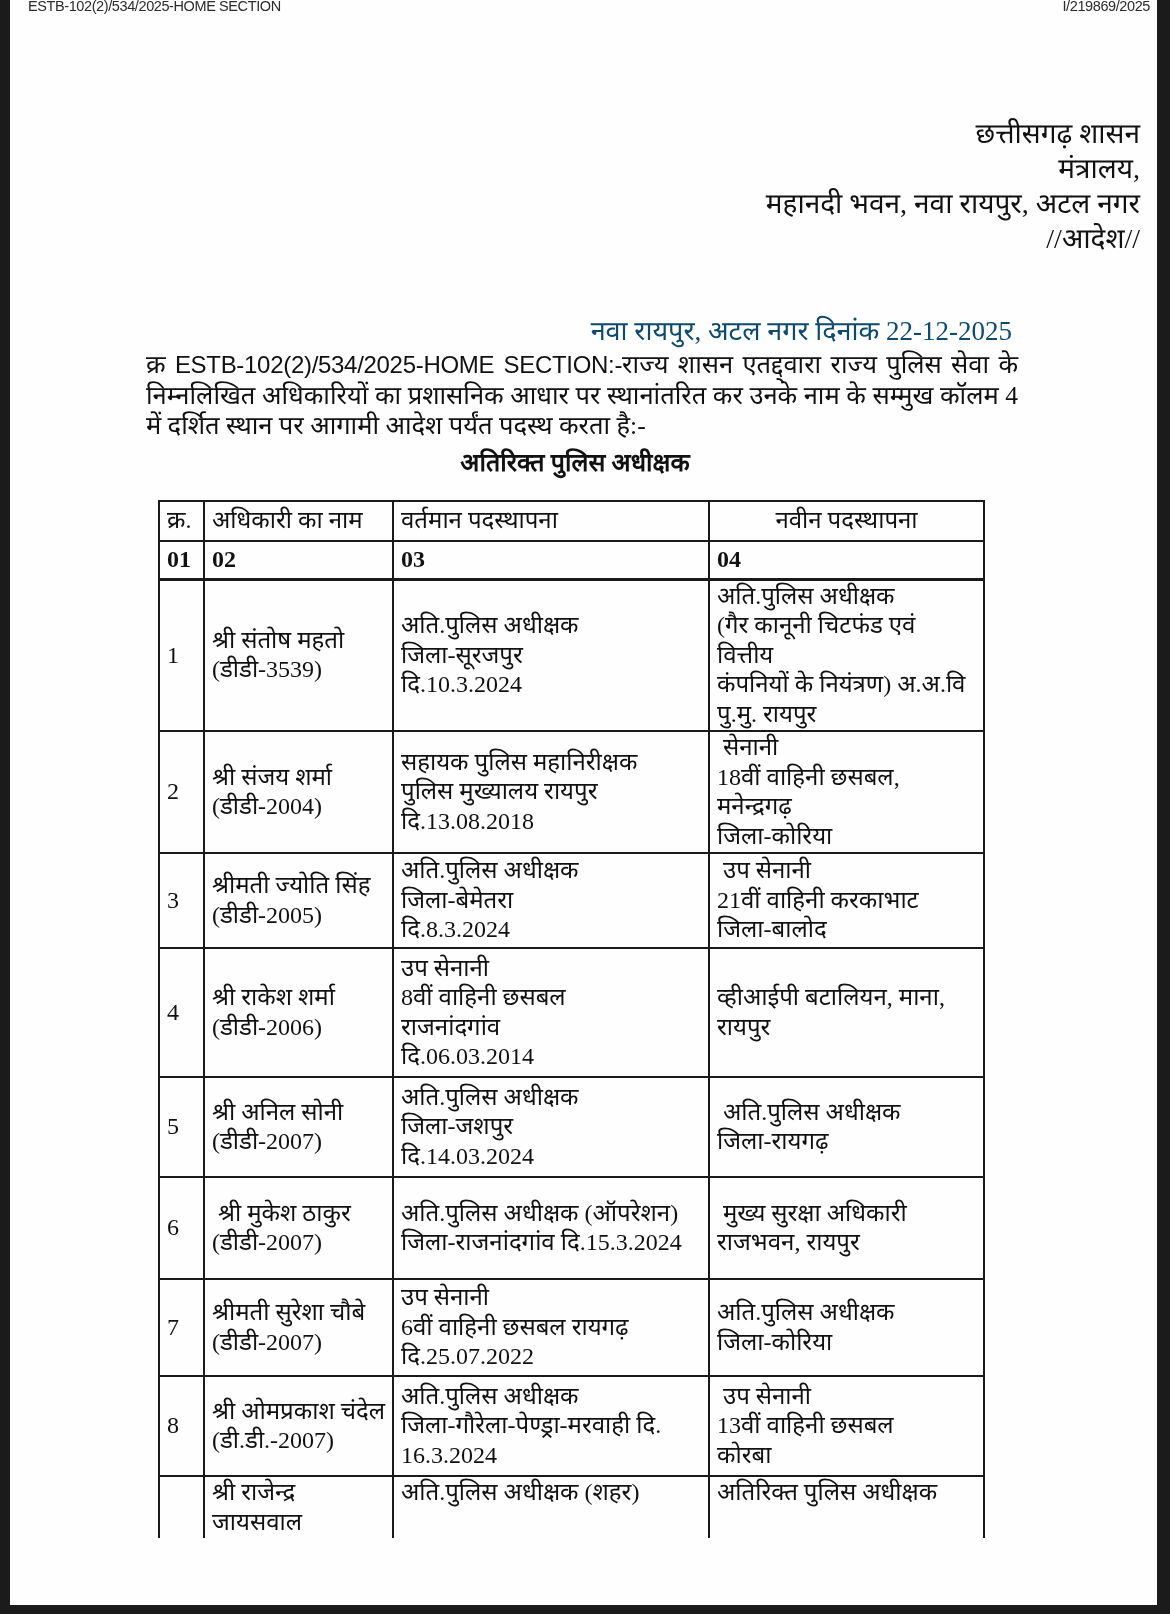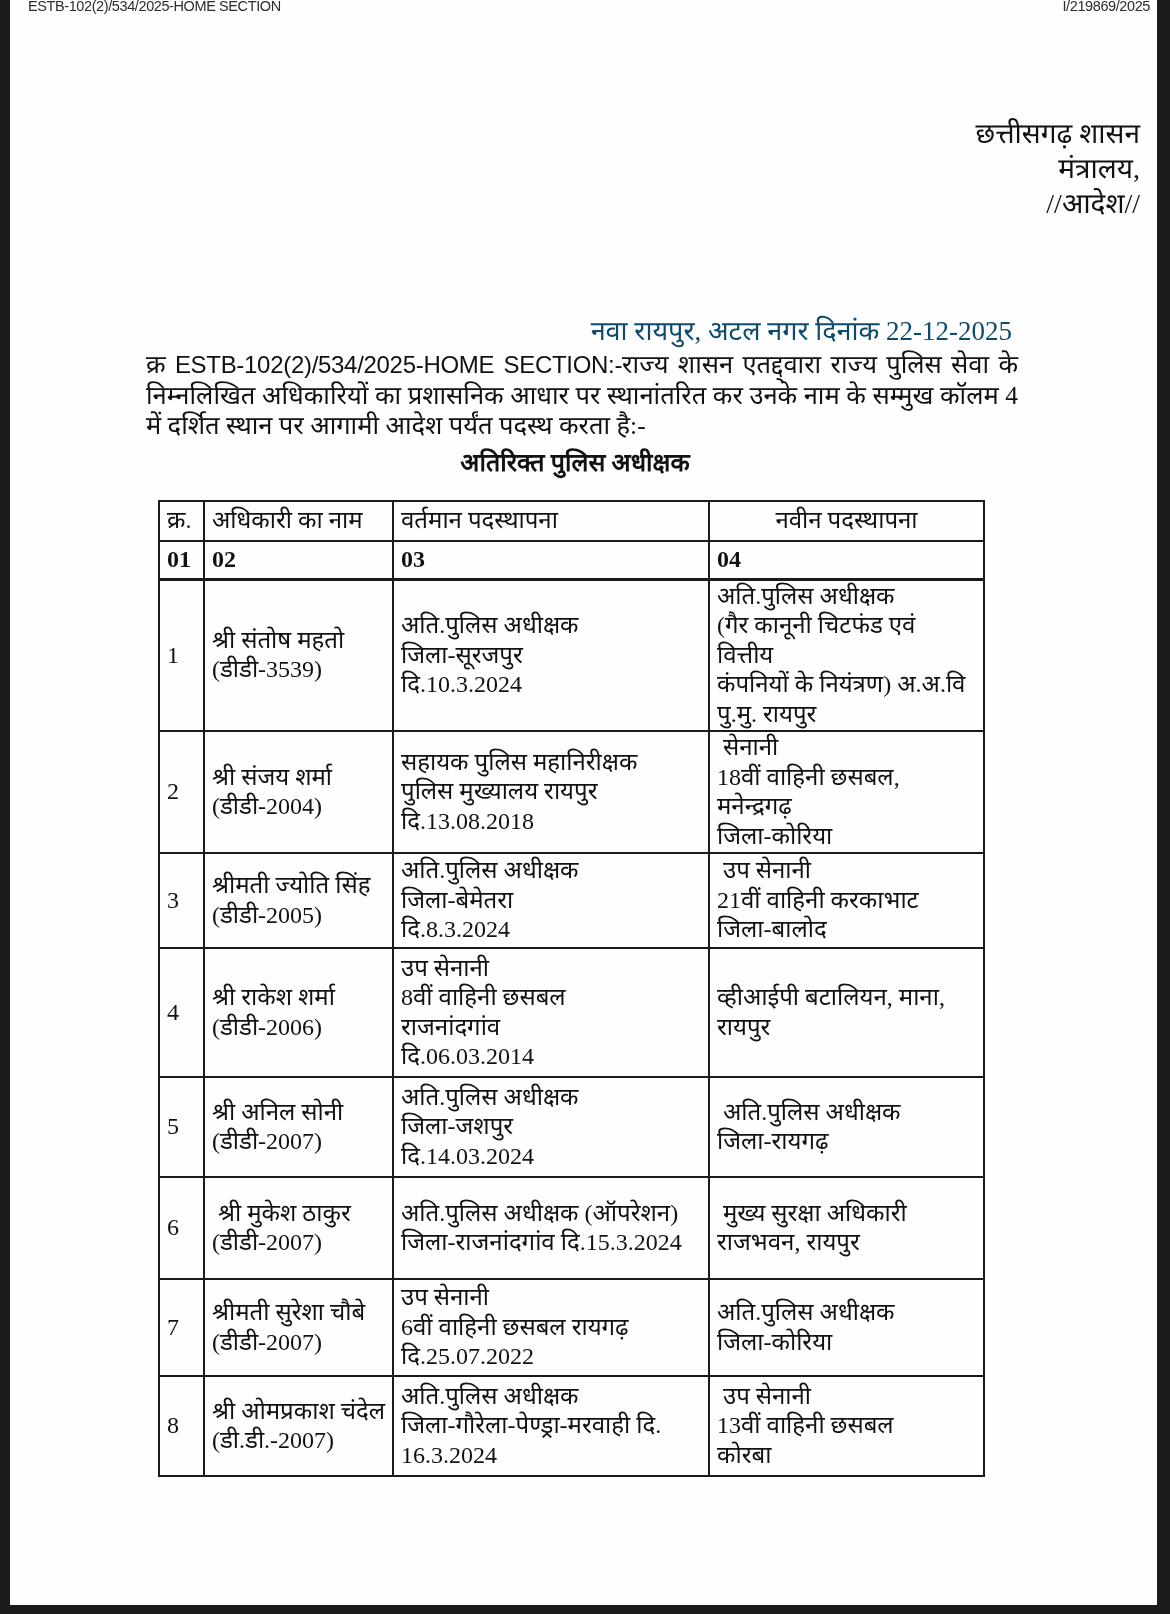--- a/index.html
+++ b/index.html
@@ -75,20 +75,21 @@
   <div class="edge edge-bottom"></div>
 
   <div class="meta-row">
     <span>ESTB-102(2)/534/2025-HOME SECTION</span>
     <span>I/219869/2025</span>
   </div>
 
   <div class="title-block">
     <div>छत्तीसगढ़ शासन</div>
     <div>मंत्रालय,</div>
+    <div>महानदी भवन, नवा रायपुर, अटल नगर</div>
     <div>//आदेश//</div>
   </div>
 
   <div class="date-line">नवा रायपुर, अटल नगर दिनांक 22-12-2025</div>
 
   <div class="order-para"><span>क्र </span><span class="order-ref">ESTB-102(2)/534/2025-HOME SECTION:-</span><span>राज्य शासन एतद्द्वारा राज्य पुलिस सेवा के निम्नलिखित अधिकारियों का प्रशासनिक आधार पर स्थानांतरित कर उनके नाम के सम्मुख कॉलम 4 में दर्शित स्थान पर आगामी आदेश पर्यंत पदस्थ करता है:-</span></div>
 
   <div class="section-title">अतिरिक्त पुलिस अधीक्षक</div>
 
   <div class="table-wrap">
@@ -190,17 +191,23 @@
           <td class="sno">8</td>
           <td>श्री ओमप्रकाश चंदेल
 (डी.डी.-2007)</td>
           <td>अति.पुलिस अधीक्षक
 जिला-गौरेला-पेण्ड्रा-मरवाही दि.
 16.3.2024</td>
           <td> उप सेनानी
 13वीं वाहिनी छसबल
 कोरबा</td>
         </tr>
+        <tr class="r9">
+          <td class="sno"></td>
+          <td style="vertical-align:bottom;">श्री राजेन्द्र जायसवाल</td>
+          <td>अति.पुलिस अधीक्षक (शहर)</td>
+          <td>अतिरिक्त पुलिस अधीक्षक</td>
+        </tr>
       </tbody>
     </table>
   </div>
 
 </div>
 
 </body></html>

